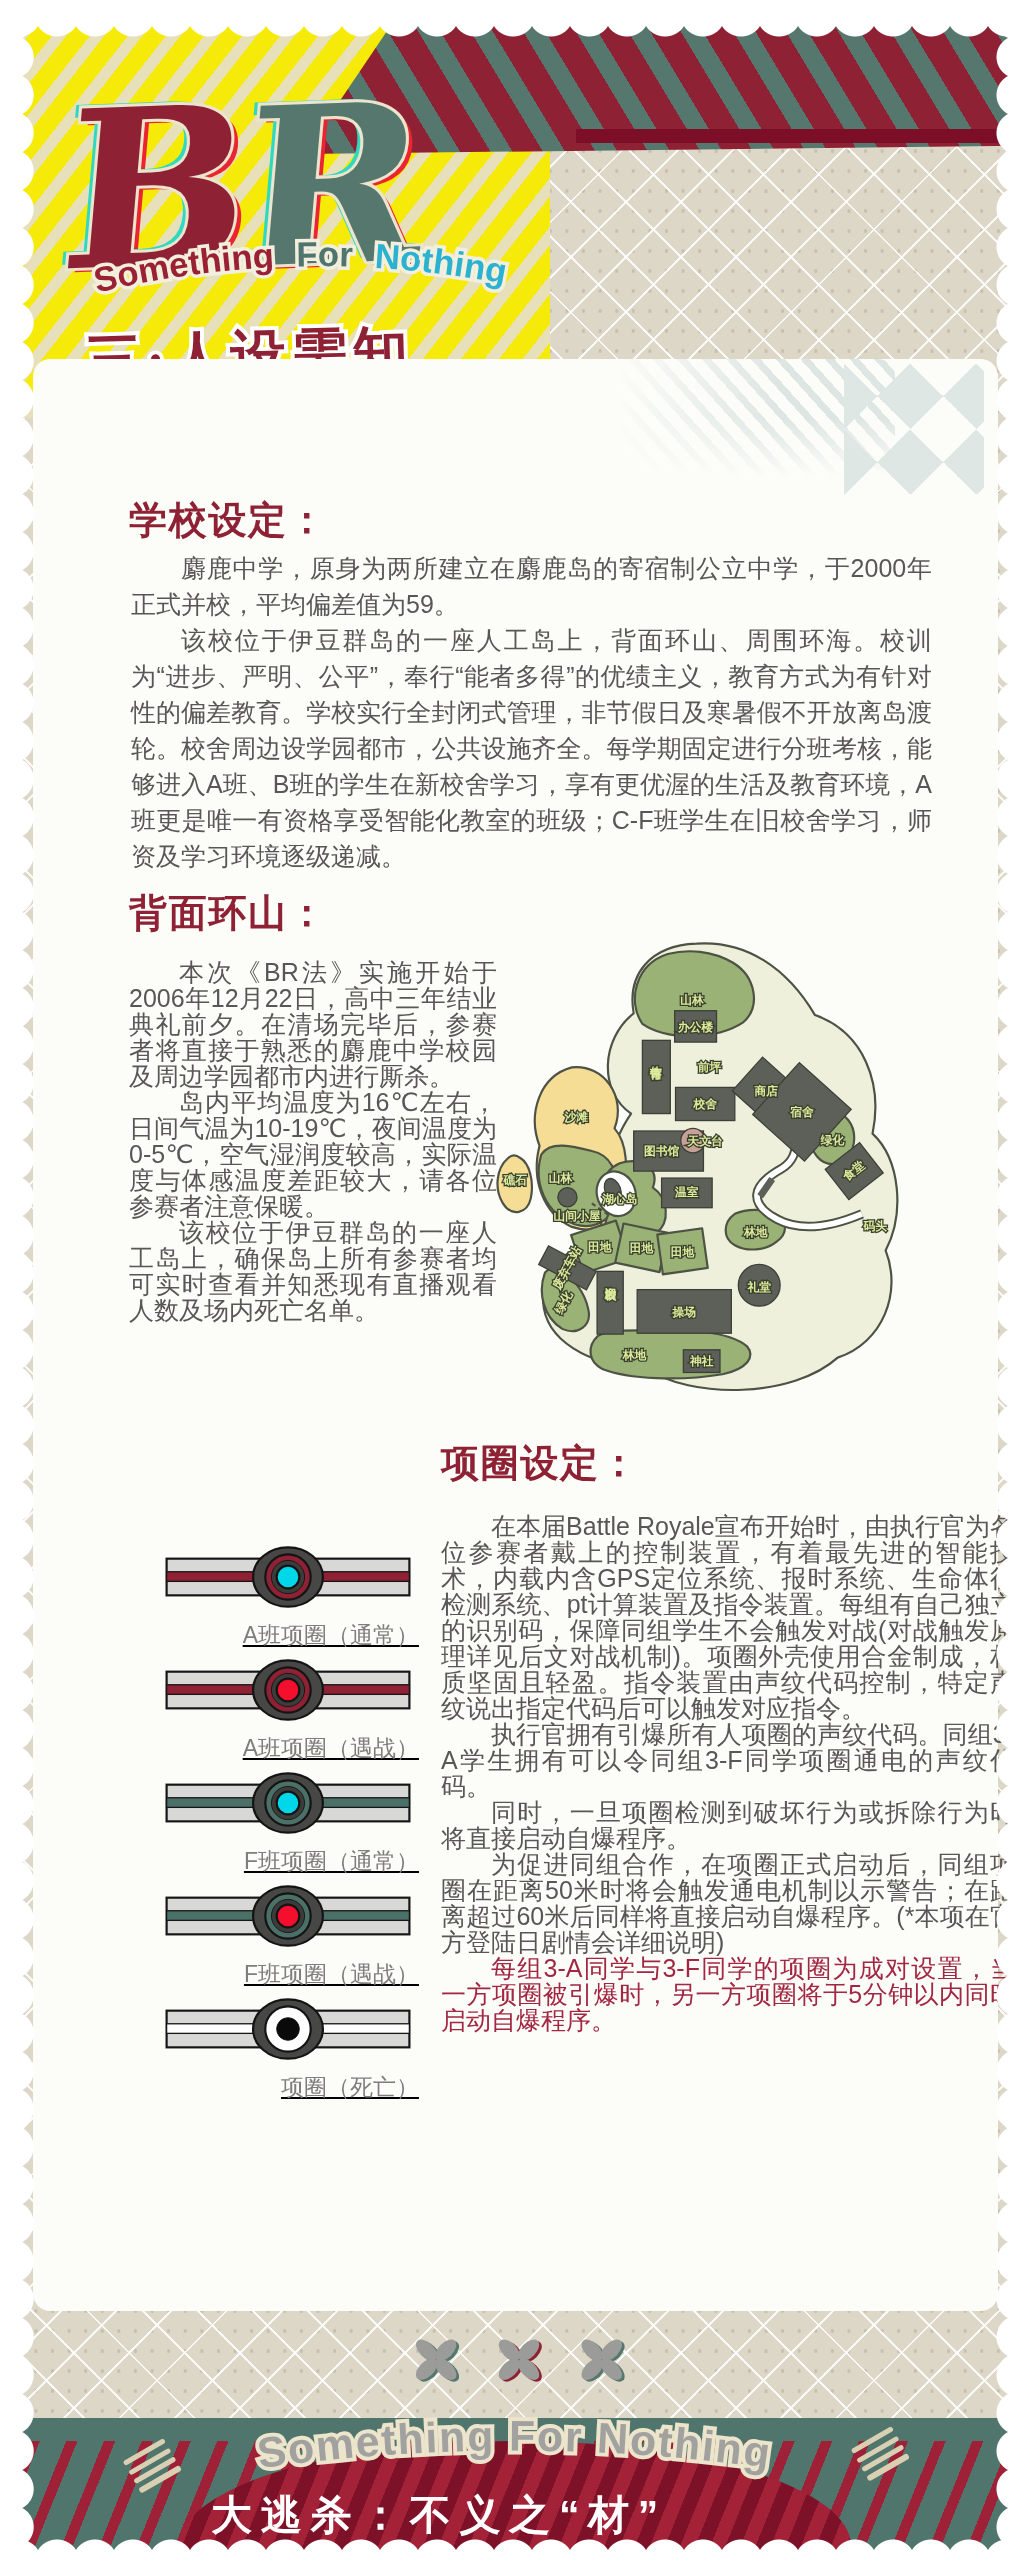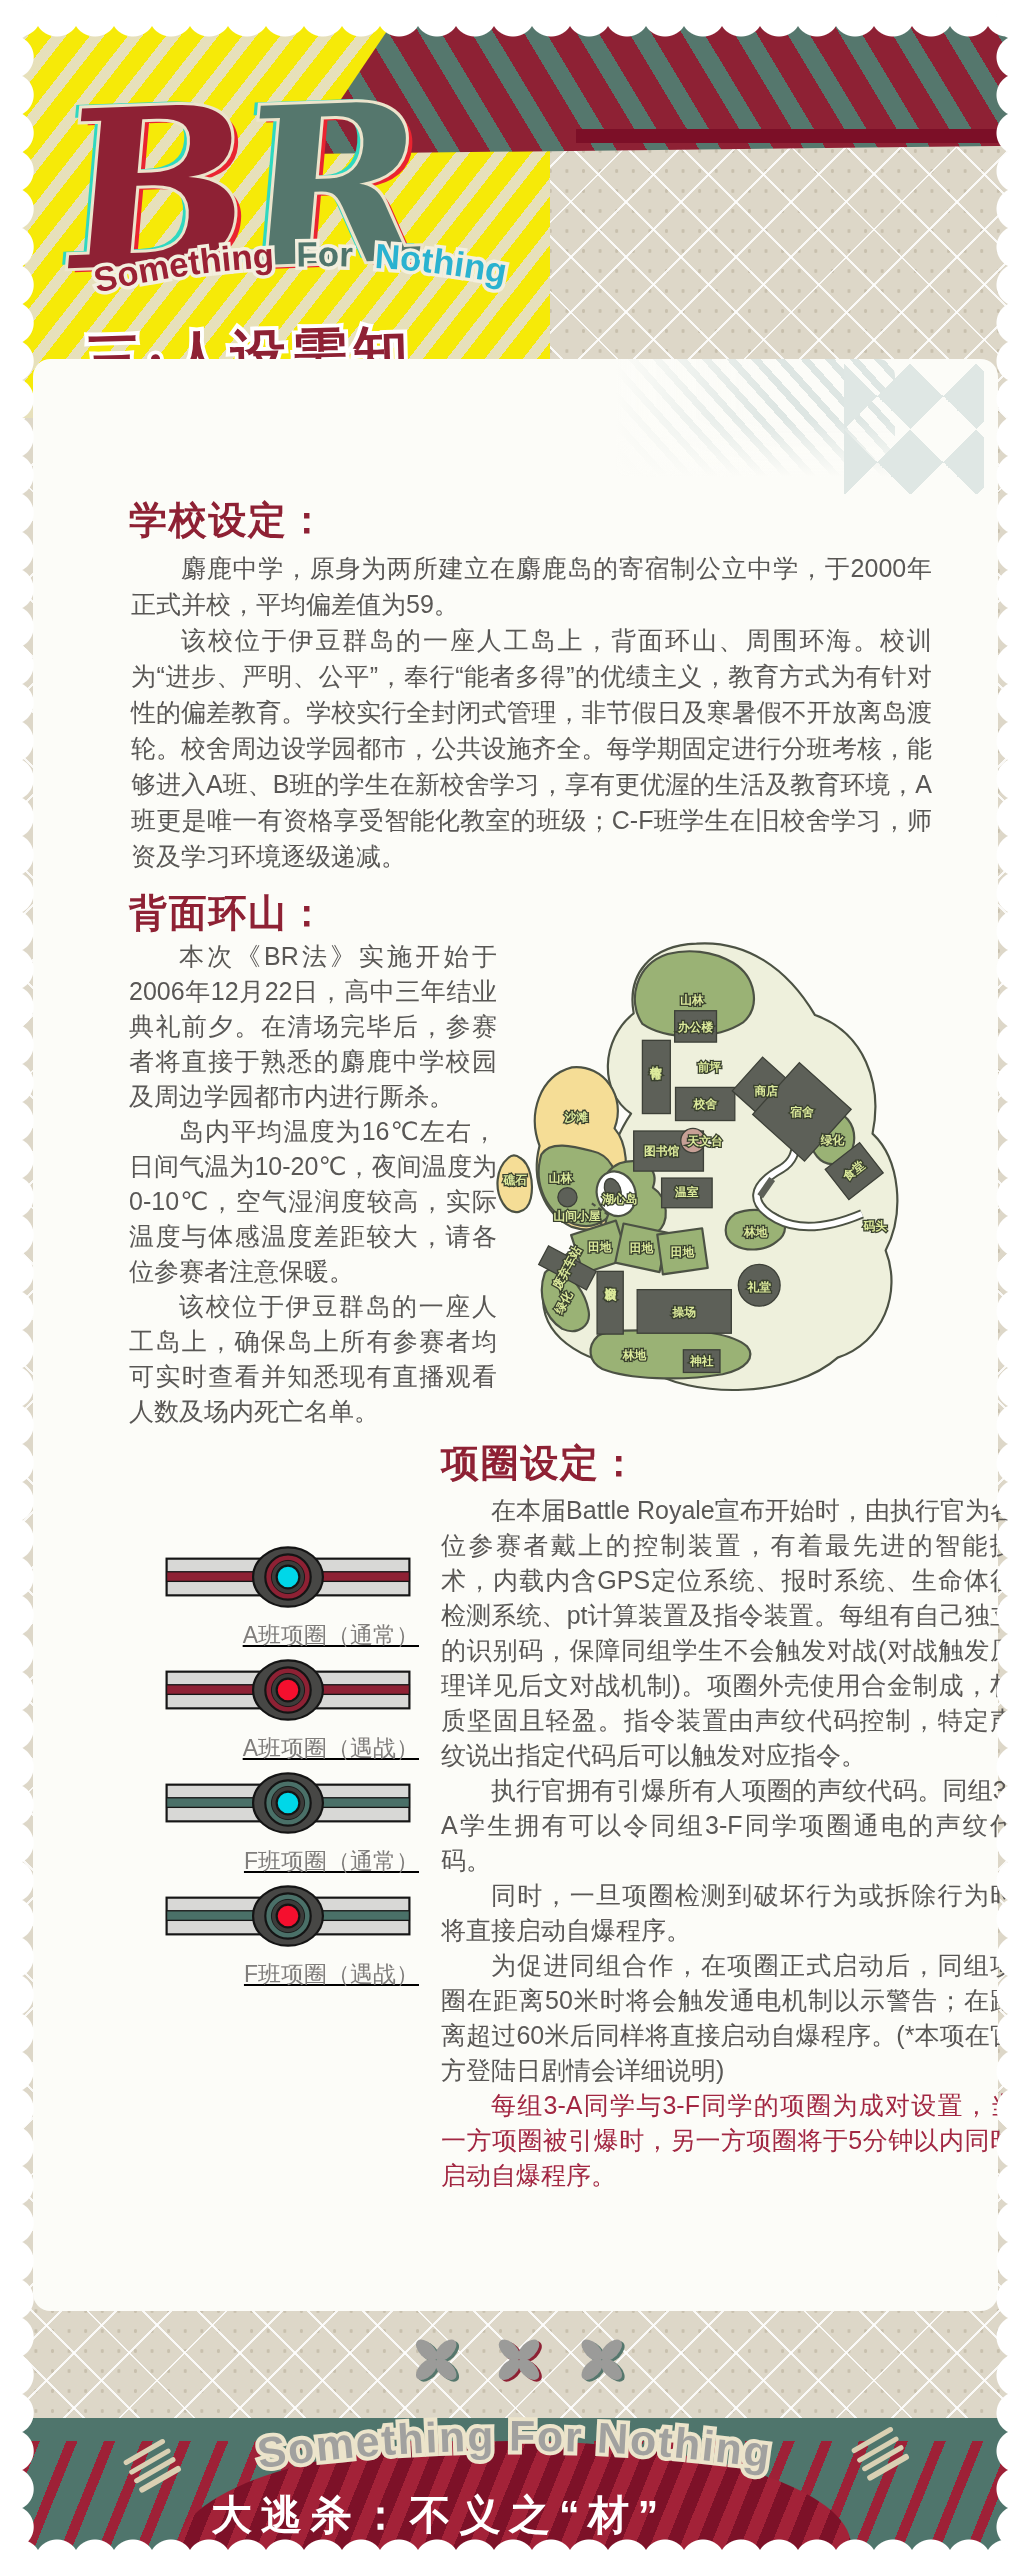--- a/index.html
+++ b/index.html
@@ -53,21 +53,21 @@
     background:conic-gradient(from 45deg,#dfe7e4 0 25%, rgba(0,0,0,0) 25% 50%, #dfe7e4 50% 75%, rgba(0,0,0,0) 75%);
     background-size:66px 66px;
   }
   
   .heading{
     position:absolute;font-family:"Liberation Serif","DejaVu Serif",serif;font-weight:900;
     font-size:38px;color:#8e2134;letter-spacing:1.7px;white-space:nowrap;text-align:right;
   }
   .bodytext{position:absolute;color:#595755;font-size:25px;line-height:36px;text-align:justify;}
   .bodytext p{margin:0;text-indent:2em;}
-  .narrow{line-height:35px;}
+  .narrow{line-height:26px;margin-top:20px;}
   .red-para{color:#a22742;}
   
   .collar-list{position:absolute;left:131px;top:1542px;width:288px;}
   .collar-item{height:113px;text-align:right;text-decoration:underline;}
   .collar-item .clabel{font-size:23px;color:#807e7c;margin-top:-1.7px;}
   
   .map-svg{position:absolute;left:489px;top:926px;width:523px;height:478px;}
   .maplabel{font-size:13.5px;font-weight:bold;fill:#dcea9b;stroke:#39402e;stroke-width:3px;paint-order:stroke;
     font-family:"Liberation Sans","DejaVu Sans",sans-serif;text-anchor:middle;}
   .vtext{writing-mode:vertical-rl;}
@@ -156,21 +156,21 @@
 
 <div class="heading" style="left:129px;top:495px;">学校设定：</div>
 <div class="bodytext" style="left:131px;top:550px;width:801px;">
   <p>麝鹿中学，原身为两所建立在麝鹿岛的寄宿制公立中学，于2000年正式并校，平均偏差值为59。</p>
   <p>该校位于伊豆群岛的一座人工岛上，背面环山、周围环海。校训为“进步、严明、公平”，奉行“能者多得”的优绩主义，教育方式为有针对性的偏差教育。学校实行全封闭式管理，非节假日及寒暑假不开放离岛渡轮。校舍周边设学园都市，公共设施齐全。每学期固定进行分班考核，能够进入A班、B班的学生在新校舍学习，享有更优渥的生活及教育环境，A班更是唯一有资格享受智能化教室的班级；C-F班学生在旧校舍学习，师资及学习环境逐级递减。</p>
 </div>
 
 <div class="heading" style="left:129px;top:888px;">背面环山：</div>
 <div class="bodytext narrow" style="left:129px;top:939px;width:368px;">
   <p>本次《BR法》实施开始于2006年12月22日，高中三年结业典礼前夕。在清场完毕后，参赛者将直接于熟悉的麝鹿中学校园及周边学园都市内进行厮杀。</p>
-  <p>岛内平均温度为16℃左右，日间气温为10-20℃，夜间温度为0-10℃，空气湿润度较高，实际温度与体感温度差距较大，请各位参赛者注意保暖。</p>
+  <p>岛内平均温度为16℃左右，日间气温为10-19℃，夜间温度为0-5℃，空气湿润度较高，实际温度与体感温度差距较大，请各位参赛者注意保暖。</p>
   <p>该校位于伊豆群岛的一座人工岛上，确保岛上所有参赛者均可实时查看并知悉现有直播观看人数及场内死亡名单。</p>
 </div>
 
 <svg class="map-svg" viewBox="0 0 600 548">
   <g stroke="#4c5244" stroke-width="2.5" stroke-linejoin="round">
 
     <path fill="#eef0dc" d="M 238,20 C 185,22 158,55 166,100 C 128,130 126,190 163,215 C 140,248 132,292 122,310 C 118,330 122,352 140,362 C 95,360 60,392 62,430 C 64,475 115,505 175,505 C 235,545 350,540 400,495 C 452,478 474,420 455,372 C 477,330 472,268 440,238 C 452,180 430,122 374,102 C 342,48 295,16 238,20 Z"></path>
 
     <path fill="#f5dd96" d="M 22,266 C 8,278 6,302 16,318 C 26,334 44,330 48,312 C 52,292 46,272 36,266 C 31,262 26,262 22,266 Z"></path>
 
@@ -308,20 +308,31 @@
       <rect x="11" y="19" width="278" height="42" fill="#d8d8d6" stroke="#161616" stroke-width="2.5"></rect>
       <rect x="11" y="34" width="278" height="11" stroke="#161616" stroke-width="1.5" fill="#4a7068"></rect>
       <ellipse cx="150" cy="40" rx="40" ry="34" fill="#474745" stroke="#141414" stroke-width="2.5"></ellipse>
       <circle cx="150" cy="40" r="26" stroke="#141414" stroke-width="2.5" fill="#4a7068"></circle>
       <circle cx="150" cy="40" r="19" fill="#3c3c3a" stroke="#141414" stroke-width="1"></circle>
       <circle cx="150" cy="40" r="13" stroke="#141414" stroke-width="2.5" fill="#f50f2e"></circle>
     </svg>
     <div class="clabel">F班项圈（遇战）</div>
   </div>
 
+  <div class="collar-item">
+    <svg width="262" height="77" viewBox="0 0 300 88">
+      <rect x="11" y="19" width="278" height="42" fill="#d8d8d6" stroke="#161616" stroke-width="2.5"></rect>
+      <rect x="11" y="34" width="278" height="11" stroke="#161616" stroke-width="1.5" fill="#ffffff"></rect>
+      <ellipse cx="150" cy="40" rx="40" ry="34" fill="#474745" stroke="#141414" stroke-width="2.5"></ellipse>
+      <circle cx="150" cy="40" r="26" stroke="#141414" stroke-width="2.5" fill="#ffffff"></circle>
+      <circle cx="150" cy="40" r="19" fill="#ffffff" stroke="#141414" stroke-width="0"></circle>
+      <circle cx="150" cy="40" r="13" stroke="#141414" stroke-width="1" fill="#0a0a0a"></circle>
+    </svg>
+    <div class="clabel">项圈（死亡）</div>
+  </div>
 
 </div>
 
 <svg class="ornaments-svg" viewBox="0 0 280 70">
   <g>
     <g transform="translate(48,35)" fill="#55776d">
       <ellipse rx="8.5" ry="15" transform="translate(-11,-11) rotate(-45)"></ellipse>
       <ellipse rx="8.5" ry="15" transform="translate(11,-11) rotate(45)"></ellipse>
       <ellipse rx="8.5" ry="15" transform="translate(-11,11) rotate(45)"></ellipse>
       <ellipse rx="8.5" ry="15" transform="translate(11,11) rotate(-45)"></ellipse>

